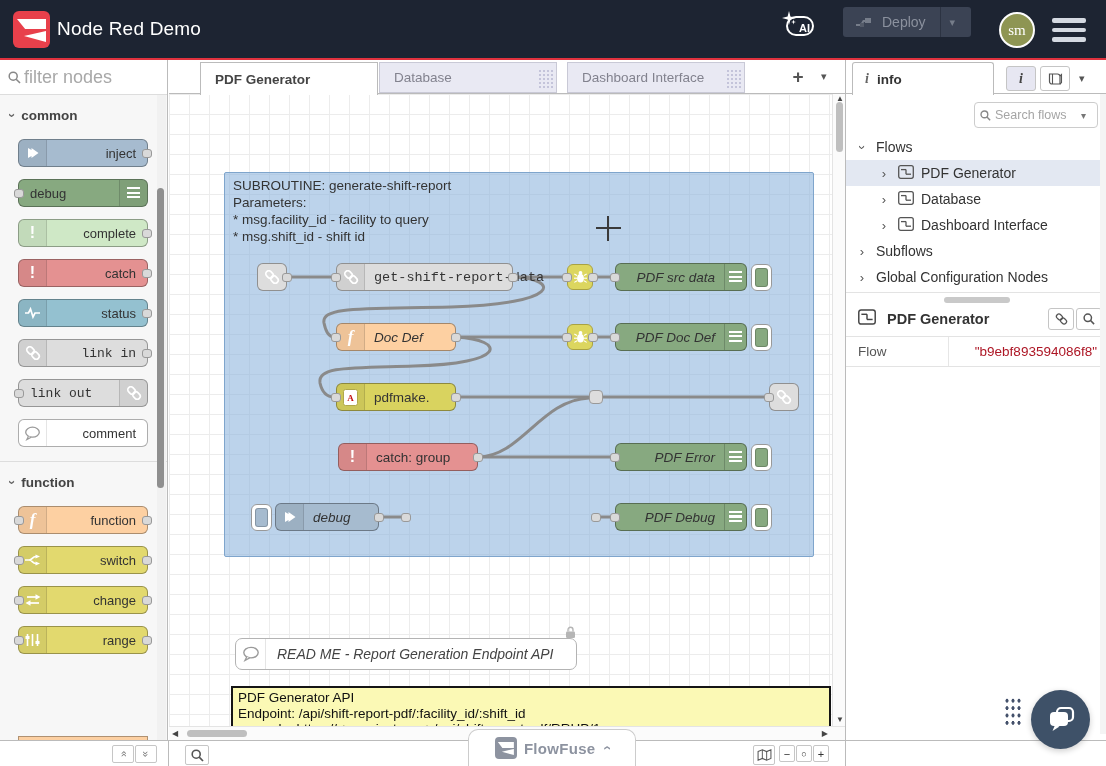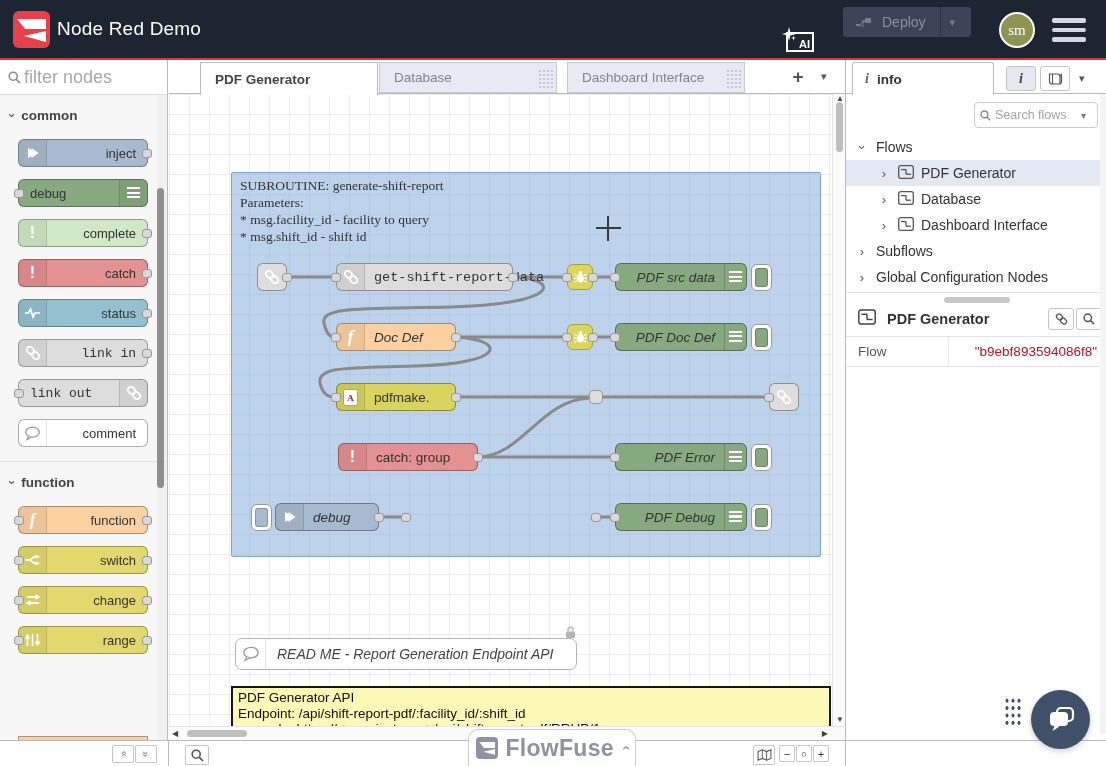--- a/index.html
+++ b/index.html
@@ -6,21 +6,21 @@
   html,body { width:1106px; height:766px; overflow:hidden; }
   body { font-family:"Liberation Sans", sans-serif; background:#fff; position:relative; }
   #app { position:absolute; inset:0; width:1106px; height:766px; overflow:hidden; }
 
   
   #header { position:absolute; left:0; top:0; width:1106px; height:60px; background:#1d2432; border-bottom:2px solid #e0323e; z-index:50; }
   #logo { position:absolute; left:13px; top:11px; width:37px; height:37px; background:#e8404b; border-radius:6px; }
   #logo .lg1 { position:absolute; left:4px; top:8px; width:29px; height:10px; background:#fff; clip-path:polygon(0 0,100% 0,100% 100%,28% 100%); }
   #logo .lg2 { position:absolute; left:11px; top:20px; width:22px; height:11px; background:#fff; clip-path:polygon(100% 0,100% 100%,0 45%); }
   #header-title { position:absolute; left:57px; top:18px; color:#fff; font-size:19px; letter-spacing:.2px; }
-  #ai-btn { position:absolute; left:786px; top:16px; width:28px; height:20px; border:2px solid #fff; border-radius:0;margin-top:16px; }
+  #ai-btn { position:absolute; left:786px; top:16px; width:28px; height:20px; border:2px solid #fff; border-radius:14px; }
   #ai-btn .ai-label { position:absolute; right:2px; bottom:0px; color:#fff; font-size:11px; font-weight:bold; }
   #ai-btn svg { position:absolute; left:-6px; top:-7px; }
   #deploy-btn { position:absolute; left:843px; top:7px; width:128px; height:30px; background:#3b4354; border-radius:3px; display:flex; align-items:center; }
   #deploy-btn .dep-ico { margin-left:12px; }
   #deploy-btn .dep-label { color:#8b919e; font-size:14px; margin-left:10px; }
   #deploy-btn .dep-sep { width:1px; height:30px; background:#2c3342; margin-left:14px; }
   #deploy-btn .dep-caret { color:#767d8a; font-size:11px; padding:0 9px; }
   #avatar { position:absolute; left:999px; top:12px; width:36px; height:36px; border-radius:50%; background:#8e9553; border:2px solid #fdfdfd; color:#fff; font-family:"Liberation Serif", serif; font-size:15px; display:flex; align-items:center; justify-content:center; }
   #hamburger { position:absolute; left:1052px; top:18px; width:34px; height:24px; }
   #hamburger span { display:block; width:34px; height:4.5px; background:#d4d9e1; border-radius:2px; margin-bottom:5px; }
@@ -57,21 +57,21 @@
   #tabbar { position:absolute; left:0; top:0; width:676px; height:34px; background:#fff; border-bottom:1px solid #bbb; }
   .tab { position:absolute; top:2px; height:31px; width:178px; font-size:13.5px; display:flex; align-items:center; padding:0 14px; border:1px solid #c9c9d6; background:#e9e9f3; color:#82828e; overflow:hidden; }
   .tab.active { background:#fff; border-color:#bbb; border-bottom:none; height:33px; color:#444; font-weight:bold; z-index:5; }
   .tab .gridpat { position:absolute; right:2px; top:6px; width:16px; height:20px; background-image:radial-gradient(#c4c4da 1px, transparent 1.2px); background-size:4px 4px; }
   #tab-add { position:absolute; left:618px; top:6px; width:22px; height:22px; color:#555; font-size:19px; font-weight:bold; text-align:center; line-height:22px; }
   #tab-caret { position:absolute; left:652px; top:10px; color:#555; font-size:11px; }
 
   #canvas { position:absolute; left:0; top:34px; width:676px; height:646px; background-color:#fff;
     background-image:linear-gradient(#ececec 1px, transparent 1px), linear-gradient(90deg,#ececec 1px, transparent 1px);
     background-size:20px 20px; overflow:hidden; }
-  #group { position:absolute; left:62px; top:78px; width:590px; height:385px; background:rgba(140,180,220,.58); border:1px solid #7fa5cc; border-radius:2px;font-family:Liberation Serif, serif; }
+  #group { position:absolute; left:55px; top:78px; width:590px; height:385px; background:rgba(140,180,220,.58); border:1px solid #7fa5cc; border-radius:2px; }
   #group-text { position:absolute; left:8px; top:4px; font-size:13.5px; color:#333; line-height:17px; white-space:pre; }
   #wires { position:absolute; left:0; top:0; z-index:2; pointer-events:none; }
   .fnode { position:absolute; height:28px; border-radius:6px; border:1px solid rgba(0,0,0,.35); font-size:13.5px; color:#333; display:flex; align-items:stretch; z-index:4; }
   .fnode .nlabel { padding:0 9px; }
   .ital { font-style:italic; }
   .sqnode { position:absolute; width:30px; height:28px; border-radius:6px; border:1px solid rgba(0,0,0,.35); background:#ddd; display:flex; align-items:center; justify-content:center; z-index:4; }
   .bugnode { position:absolute; width:26px; height:26px; border-radius:6px; border:1px solid #a9a243; background:#dcd65f; display:flex; align-items:center; justify-content:center; z-index:4; }
   .junction { position:absolute; width:14px; height:14px; background:#ddd; border:1px solid #999; border-radius:4px; z-index:4; }
   .dstrip { width:22px; flex:none; border-left:1px solid rgba(0,0,0,.18); display:flex; align-items:center; justify-content:center; }
   .toggle { position:absolute; width:21px; height:27px; background:#fff; border:1px solid #999; border-radius:6px; z-index:4; }
@@ -125,21 +125,21 @@
   #rb-vtrack { position:absolute; right:0; top:34px; width:6px; height:640px; background:#f4f4f4; }
 
   
   #footer { position:absolute; left:0; top:740px; width:1106px; height:26px; background:#fff; border-top:1px solid #bbb; z-index:30; }
   #footer .vline { position:absolute; top:0; width:1px; height:26px; background:#bbb; }
   .ft-btn { position:absolute; top:4px; height:18px; border:1px solid #c6c6c6; border-radius:2px; background:#fff; color:#777; display:flex; align-items:center; justify-content:center; font-size:11px; }
   #ff-pill { position:absolute; left:468px; top:729px; width:168px; height:37px; background:#fff; border:1px solid #ccc; border-bottom:none; border-radius:10px 10px 0 0; display:flex; align-items:center; justify-content:center; z-index:40; }
   #ff-pill .fflogo { position:relative; width:22px; height:22px; background:#8d93a0; border-radius:4px; margin-right:7px; }
   #ff-pill .fflogo .lg1 { position:absolute; left:3px; top:5px; width:16px; height:6px; background:#fff; clip-path:polygon(0 0,100% 0,100% 100%,28% 100%); }
   #ff-pill .fflogo .lg2 { position:absolute; left:7px; top:12px; width:12px; height:6px; background:#fff; clip-path:polygon(100% 0,100% 100%,0 45%); }
-  #ff-pill .ff-label { font-size:23px; font-weight:bold; color:#8d93a0; letter-spacing:.3px; }
+  #ff-pill .ff-label { font-size:15px; font-weight:bold; color:#8d93a0; letter-spacing:.3px; }
   #ff-pill .ff-chev { display:inline-block; transform:rotate(-90deg); color:#8d93a0; font-size:14px; font-weight:bold; margin-left:9px; }
   .rot90 { display:inline-block; transform:rotate(90deg); }
   .rotm90 { display:inline-block; transform:rotate(-90deg); }
 
   
   #dots-grid { position:absolute; left:1004px; top:697px; width:17px; height:28px; background-image:radial-gradient(#44516b 1.5px, transparent 1.6px); background-size:6px 7.4px; z-index:45; }
   #chat-btn { position:absolute; left:1031px; top:690px; width:59px; height:59px; border-radius:50%; background:#3e5168; z-index:45; display:flex; align-items:center; justify-content:center; box-shadow:0 2px 6px rgba(0,0,0,.2); }
 </style>
 </head>
 <body>

